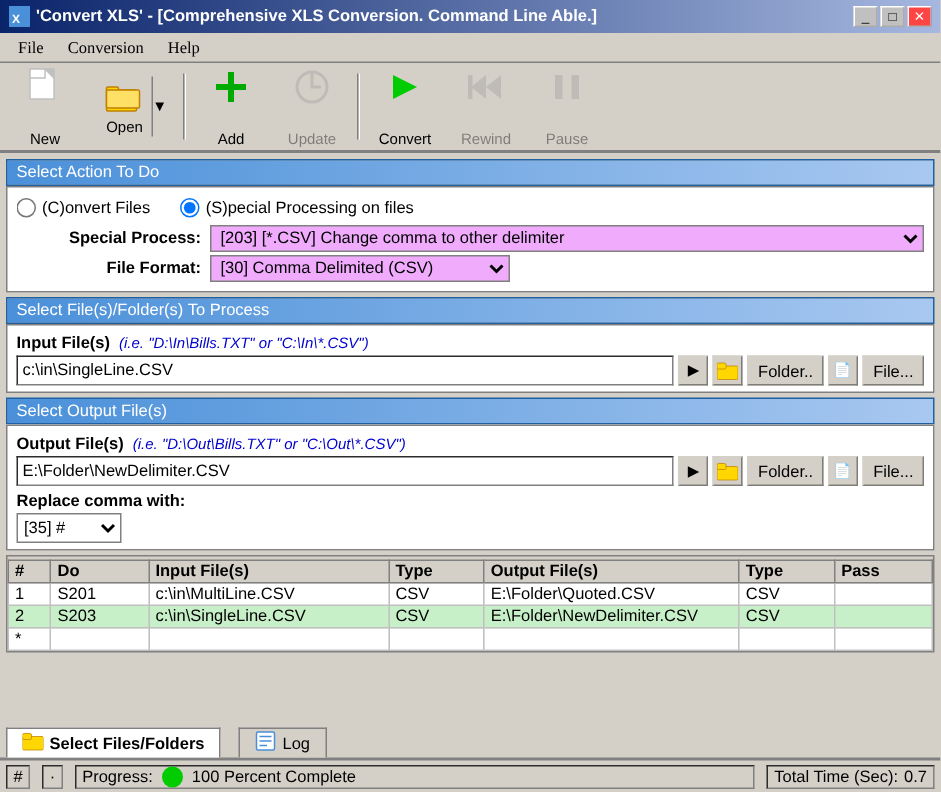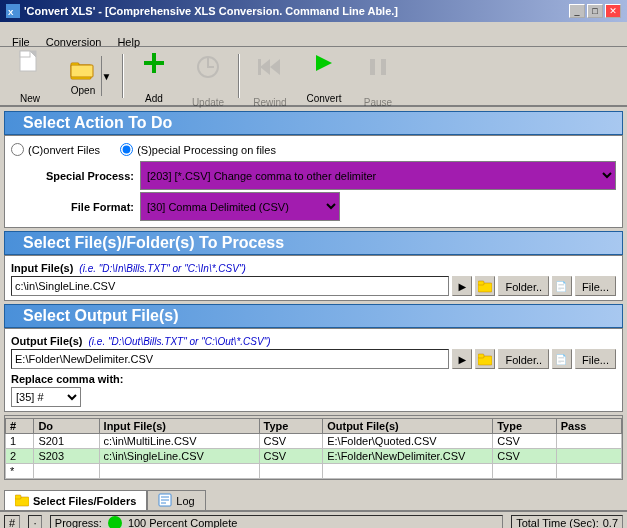--- a/index.html
+++ b/index.html
@@ -53,21 +53,22 @@
       cursor: pointer;
       color: black;
     }
     .title-btn.close { background: #ff4444; color: white; }
     .menu-bar {
       background: #d4d0c8;
       border-bottom: 1px solid #808080;
       display: flex;
       align-items: flex-start;
       height: 20px;
-      padding: 12px 4px;
+      padding: 2px 4px;
+      font-family: Liberation Serif, serif;
     }
     .menu-item {
       padding: 2px 8px;
       cursor: pointer;
       font-size: 11px;
     }
     .toolbar {
       background: #d4d0c8;
       border-bottom: 2px solid #808080;
       display: flex;
@@ -83,21 +84,21 @@
       justify-content: center;
       width: 52px;
       height: 52px;
       cursor: pointer;
       border: 1px solid transparent;
       padding: 2px;
       font-size: 10px;
       gap: 16px;
       background: transparent;
     }
-    .toolbar-btn.disabled { opacity: 0.4; cursor: default; justify-content: space-between; }
+    .toolbar-btn.disabled { opacity: 0.4; cursor: default; }
     .toolbar-icon {
       width: 28px;
       height: 28px;
       display: flex;
       align-items: center;
       justify-content: center;
     }
     .toolbar-separator {
       width: 2px;
       height: 44px;
@@ -110,23 +111,23 @@
       padding: 4px;
       display: flex;
       flex-direction: column;
       gap: 3px;
       height: calc(528px - 22px - 20px - 60px - 22px - 22px);
       overflow: hidden;
     }
     .section-header {
       background: linear-gradient(to right, #4a90d9, #a8c8f0);
       color: white;
-      font-weight: bold;
-      font-size: 16px;
-      padding: 2px 18px;
+      font-weight: normal;
+      font-size: 11px;
+      padding: 2px 6px;
       border: 1px solid #2060a0;
     }
     .section-body {
       background: white;
       border: 1px solid #808080;
       padding: 4px 6px;
     }
     .radio-row {
       display: flex;
       align-items: center;
@@ -147,23 +148,23 @@
     }
     .form-label {
       font-weight: bold;
       white-space: nowrap;
       min-width: 95px;
       text-align: right;
       margin-left: 28px;
     }
     .form-select {
       flex: 1;
-      height: 29px;
+      height: 18px;
       border: 1px solid #808080;
-      background: #a21caf;
+      background: #f0abfc;
       padding: 0 2px;
       font-size: 11px;
     }
     .input-row {
       display: flex;
       align-items: center;
       gap: 3px;
     }
     .input-field {
       flex: 1;
@@ -237,21 +238,21 @@
       height: 16px;
     }
     .progress-indicator {
       width: 14px;
       height: 14px;
       border-radius: 50%;
       background: #00cc00;
     }
     .bottom-tabs {
       display: flex;
-      gap: 0;
+      gap: 12px;
       align-items: flex-end;
       padding: 2px 4px 0;
       background: #d4d0c8;
       border-bottom: 1px solid #808080;
       height: 22px;
     }
     .bottom-tab {
       padding: 2px 10px;
       border: 1px solid #808080;
       border-bottom: none;
@@ -353,38 +354,38 @@
       <svg width="28" height="28" viewBox="0 0 28 28">
         <circle cx="14" cy="14" r="10" fill="none" stroke="#a0a0a0" stroke-width="2"></circle>
         <polyline points="14,4 14,14 20,14" fill="none" stroke="#a0a0a0" stroke-width="2"></polyline>
       </svg>
     </div>
     <span>Update</span>
   </div>
 
   <div class="toolbar-separator"></div>
 
+  <div class="toolbar-btn">
+    <div class="toolbar-icon">
+      <svg width="28" height="28" viewBox="0 0 28 28">
+        <polygon points="6,6 6,22 22,14" fill="#00cc00"></polygon>
+      </svg>
+    </div>
+    <span>Convert</span>
+  </div>
+
   <div class="toolbar-btn disabled">
     <div class="toolbar-icon">
       <svg width="28" height="28" viewBox="0 0 28 28">
         <polygon points="14,6 4,14 14,22" fill="#a0a0a0"></polygon>
         <polygon points="24,6 14,14 24,22" fill="#a0a0a0"></polygon>
         <rect x="2" y="6" width="3" height="16" fill="#a0a0a0"></rect>
       </svg>
     </div>
     <span>Rewind</span>
-  </div>
-
-  <div class="toolbar-btn">
-    <div class="toolbar-icon">
-      <svg width="28" height="28" viewBox="0 0 28 28">
-        <polygon points="6,6 6,22 22,14" fill="#00cc00"></polygon>
-      </svg>
-    </div>
-    <span>Convert</span>
   </div>
 
   <div class="toolbar-btn disabled">
     <div class="toolbar-icon">
       <svg width="28" height="28" viewBox="0 0 28 28">
         <rect x="6" y="6" width="5" height="16" fill="#a0a0a0"></rect>
         <rect x="17" y="6" width="5" height="16" fill="#a0a0a0"></rect>
       </svg>
     </div>
     <span>Pause</span>

